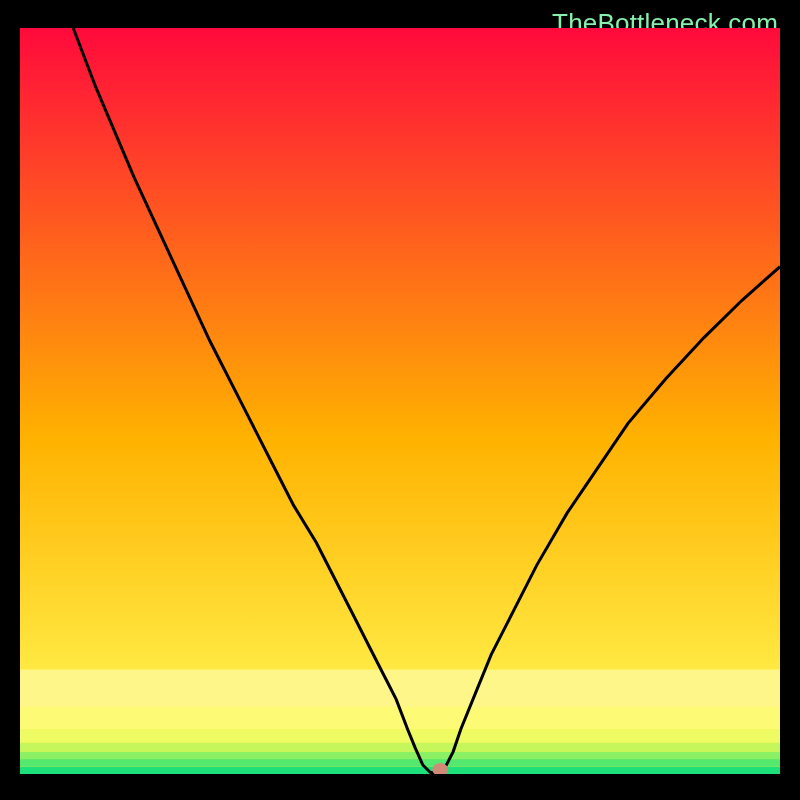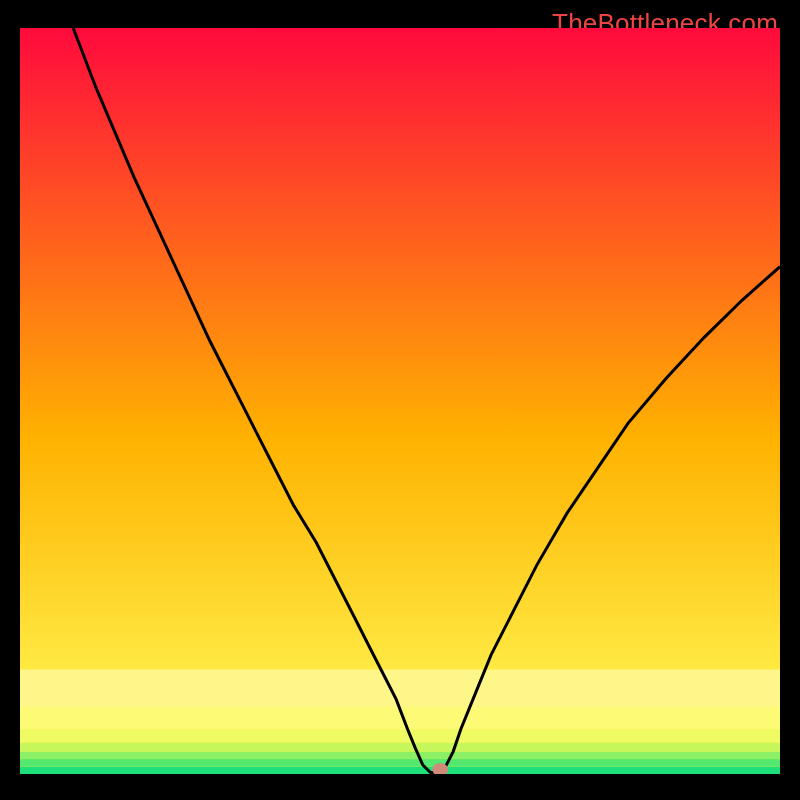--- a/index.html
+++ b/index.html
@@ -1,17 +1,17 @@
 <!DOCTYPE html>
 <html><head>
 <meta charset="utf-8">
 <style>
   html,body{margin:0;padding:0;width:800px;height:800px;background:#000;overflow:hidden;font-family:Arial,Helvetica,sans-serif}
   .frame{position:relative;width:800px;height:800px;background:#000}
-  .watermark{position:absolute;top:8px;right:22px;color:#ef4444;font-size:26px;font-weight:400;letter-spacing:0.2px}
+  .watermark{position:absolute;top:8px;right:22px;color:#86efac;font-size:26px;font-weight:400;letter-spacing:0.2px}
   .plot{position:absolute;left:20px;top:28px;width:760px;height:746px}
   svg{display:block}
 </style>
 </head>
 <body>
 
 <div class="frame">
   <div class="watermark">TheBottleneck.com</div>
 
   <div class="plot">

